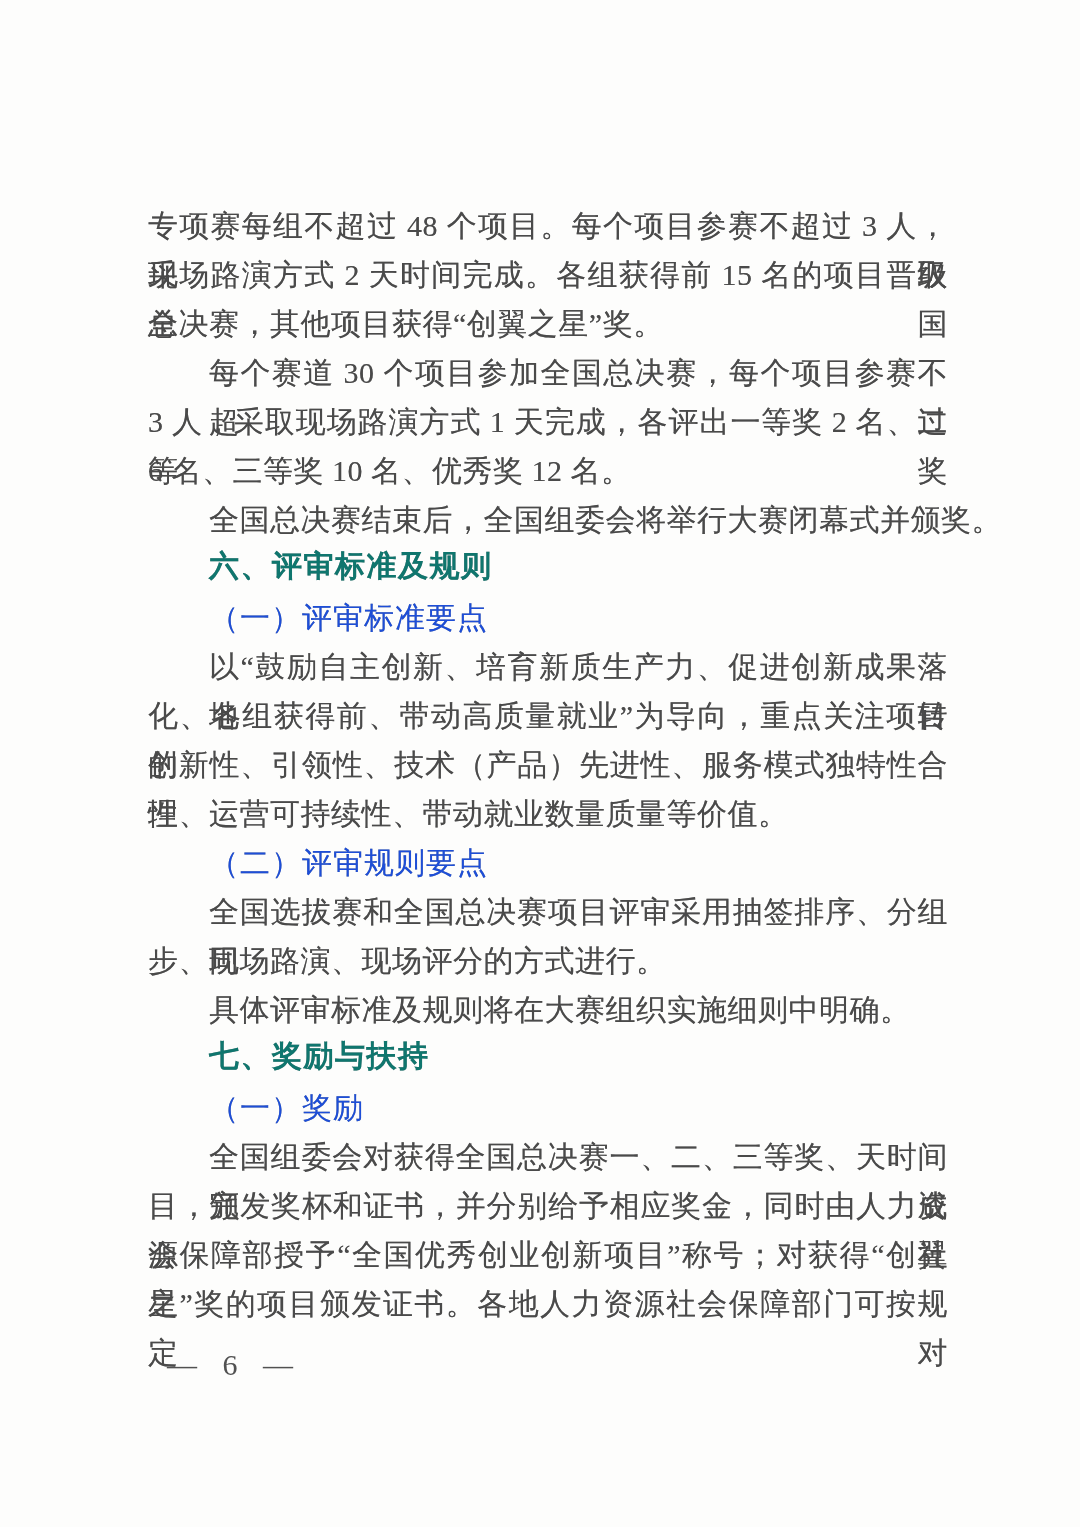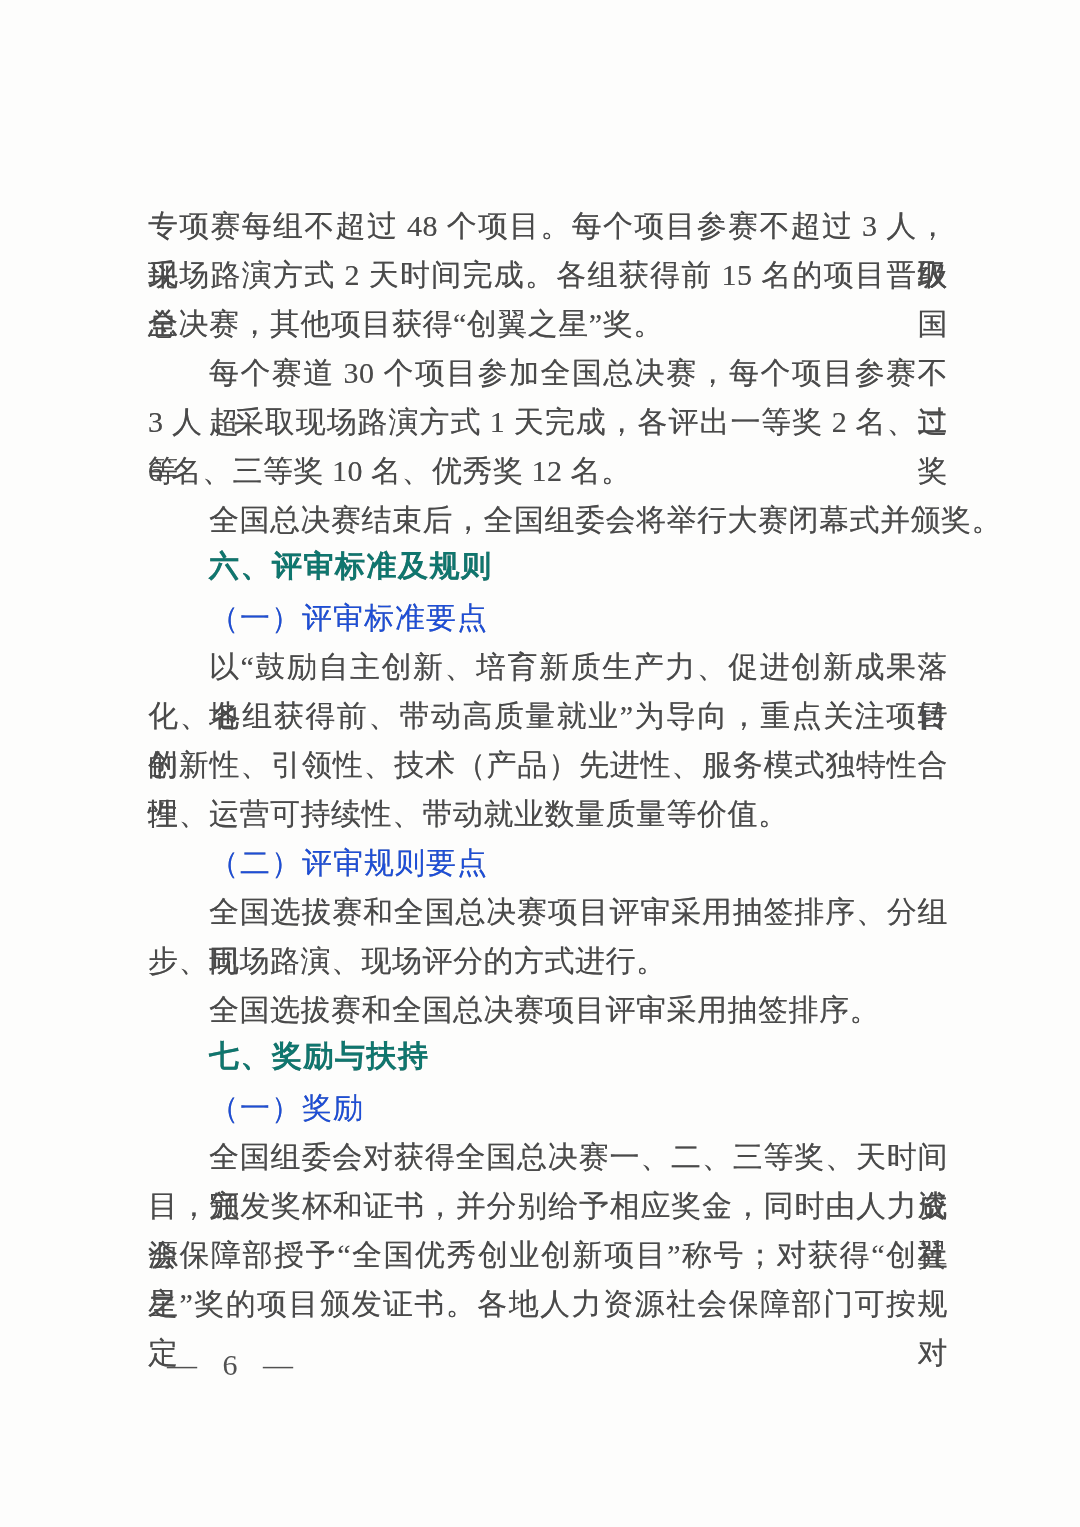--- a/index.html
+++ b/index.html
@@ -79,21 +79,21 @@
       <div class="line body indent">全国总决赛结束后，全国组委会将举行大赛闭幕式并颁奖。</div>
       <div class="line heading indent">六、评审标准及规则</div>
       <div class="line subheading indent">（一）评审标准要点</div>
       <div class="line body indent justify">以“鼓励自主创新、培育新质生产力、促进创新成果落地转</div>
       <div class="line body justify">化、各组获得前、带动高质量就业”为导向，重点关注项目的</div>
       <div class="line body justify">创新性、引领性、技术（产品）先进性、服务模式独特性合理</div>
       <div class="line body">性、运营可持续性、带动就业数量质量等价值。</div>
       <div class="line subheading indent">（二）评审规则要点</div>
       <div class="line body indent justify">全国选拔赛和全国总决赛项目评审采用抽签排序、分组同</div>
       <div class="line body">步、现场路演、现场评分的方式进行。</div>
-      <div class="line body indent">全国选拔赛和全国总决赛项目评审采用抽签排序。</div>
+      <div class="line body indent">具体评审标准及规则将在大赛组织实施细则中明确。</div>
       <div class="line heading indent">七、奖励与扶持</div>
       <div class="line subheading indent">（一）奖励</div>
       <div class="line body indent justify">全国组委会对获得全国总决赛一、二、三等奖、天时间完成</div>
       <div class="line body justify">目，颁发奖杯和证书，并分别给予相应奖金，同时由人力资源社</div>
       <div class="line body justify">会保障部授予“全国优秀创业创新项目”称号；对获得“创翼之</div>
       <div class="line body justify">星”奖的项目颁发证书。各地人力资源社会保障部门可按规定对</div>
     </div>
   <div class="page-footer">— 6 —</div>
 </div>
 

